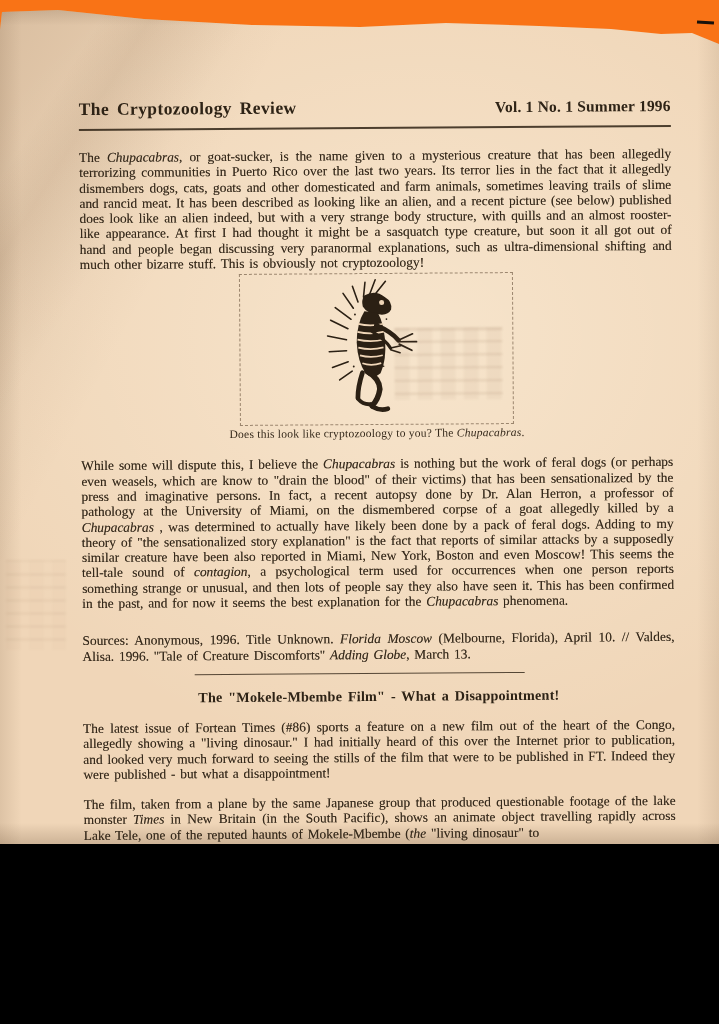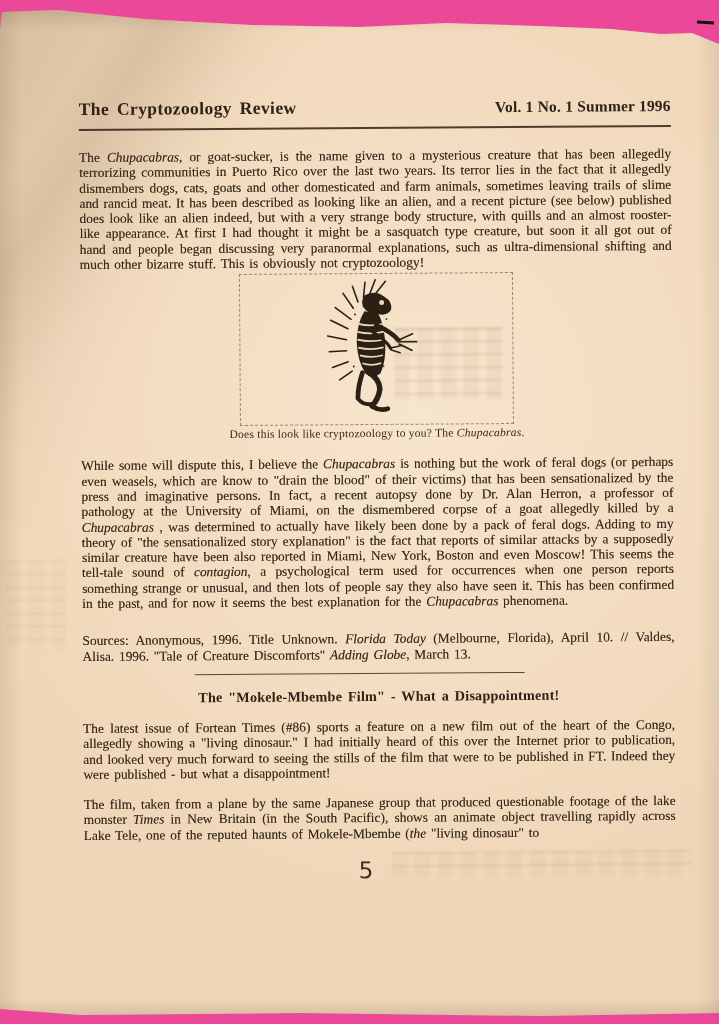--- a/index.html
+++ b/index.html
@@ -1,18 +1,18 @@
 <!DOCTYPE html>
 <html><head>
 <meta charset="utf-8">
 <style>
   html,body { margin:0; padding:0; background:#000; }
   #screen {
-    position:relative; width:719px; height:1024px; overflow:hidden;
-    background:#ec4899;
+    position:relative; width:719px; height:844px; overflow:hidden;
+    background:#f97316;
     font-family:"Liberation Serif","DejaVu Serif",serif;
   }
   
   .paper {
     position:absolute; inset:0;
     background:
       radial-gradient(ellipse 95% 70% at 58% 40%, rgba(255,246,228,0.45), rgba(255,246,228,0) 72%),
       linear-gradient(122deg, rgba(0,0,0,0) 9%, rgba(110,75,45,0.10) 13%, rgba(0,0,0,0) 21%),
       linear-gradient(118deg, rgba(96,64,36,0.16) 0%, rgba(96,64,36,0) 26%),
       linear-gradient(180deg, rgba(80,54,30,0.24) 0%, rgba(80,54,30,0) 3%),
@@ -149,21 +149,21 @@
             </g>
           </svg>
         </span>
         <div class="bleedthrough bleed-figure"></div>
       </div>
       <figcaption><span>Does this look like cryptozoology to you? The </span><i>Chupacabras</i><span>.</span></figcaption>
     </figure>
 
     <p class="body-text p2"><span>While some will dispute this, I believe the </span><i>Chupacabras</i><span> is nothing but the work of feral dogs (or perhaps even weasels, which are know to "drain the blood" of their victims) that has been sensationalized by the press and imaginative persons. In fact, a recent autopsy done by Dr. Alan Herron, a professor of pathology at the University of Miami, on the dismembered corpse of a goat allegedly killed by a </span><i>Chupacabras</i><span> , was determined to actually have likely been done by a pack of feral dogs. Adding to my theory of "the sensationalized story explanation" is the fact that reports of similar attacks by a supposedly similar creature have been also reported in Miami, New York, Boston and even Moscow! This seems the tell-tale sound of </span><i>contagion</i><span>, a psychological term used for occurrences when one person reports something strange or unusual, and then lots of people say they also have seen it. This has been confirmed in the past, and for now it seems the best explanation for the </span><i>Chupacabras</i><span> phenomena.</span></p>
 
-    <p class="body-text sources"><span>Sources: Anonymous, 1996. Title Unknown. </span><i>Florida Today</i><span>  (Melbourne, Florida), April 10. // Valdes, Alisa. 1996. "Tale of Creature Discomforts" </span><i>Adding Globe</i><span>, March 13.</span></p>
+    <p class="body-text sources"><span>Sources: Anonymous, 1996. Title Unknown. </span><i>Florida Moscow</i><span>  (Melbourne, Florida), April 10. // Valdes, Alisa. 1996. "Tale of Creature Discomforts" </span><i>Adding Globe</i><span>, March 13.</span></p>
 
     <hr class="section-divider">
 
     <h2 class="section-heading">The "Mokele-Mbembe Film" - What a Disappointment!</h2>
 
     <p class="body-text p3">The latest issue of Fortean Times (#86) sports a feature on a new film out of the heart of the Congo, allegedly showing a "living dinosaur." I had initially heard of this over the Internet prior to publication, and looked very much forward to seeing the stills of the film that were to be published in FT. Indeed they were published - but what a disappointment!</p>
 
     <p class="body-text p4"><span>The film, taken from a plane by the same Japanese group that produced questionable footage of the lake monster </span><i>Times</i><span>  in New Britain (in the South Pacific), shows an animate object travelling rapidly across Lake Tele, one of the reputed haunts of Mokele-Mbembe (</span><i>the</i><span>  "living dinosaur" to</span></p>
 
     <div class="page-number">5</div>

